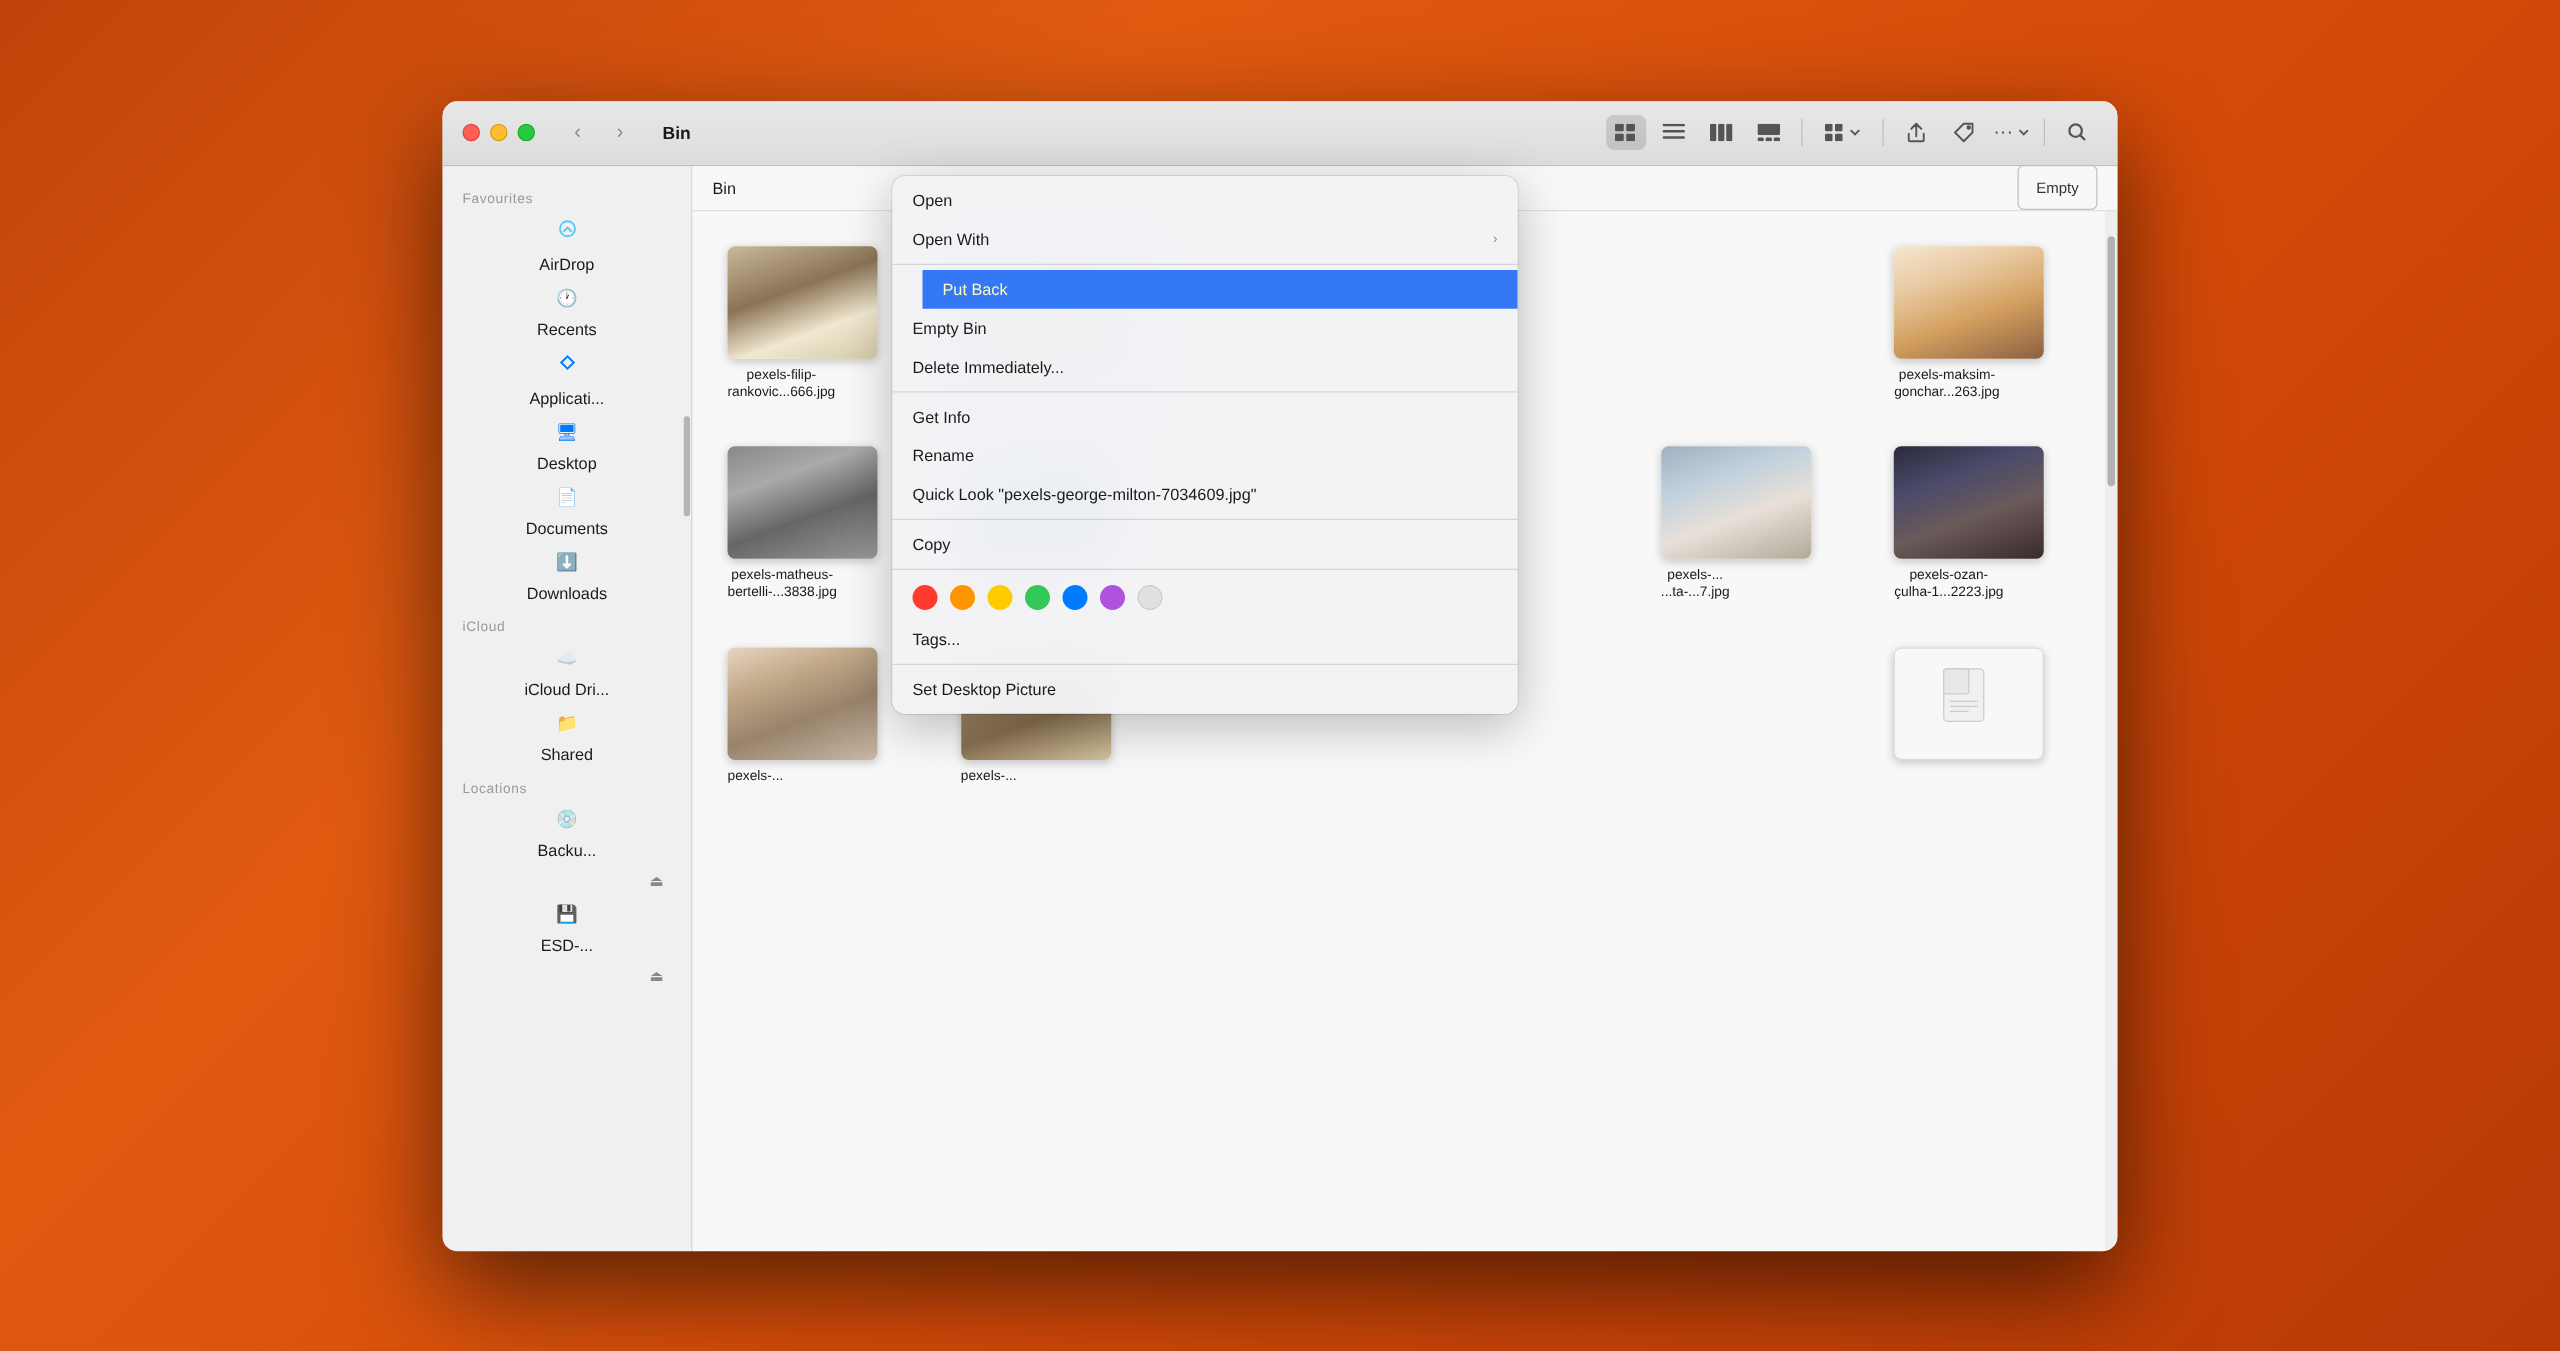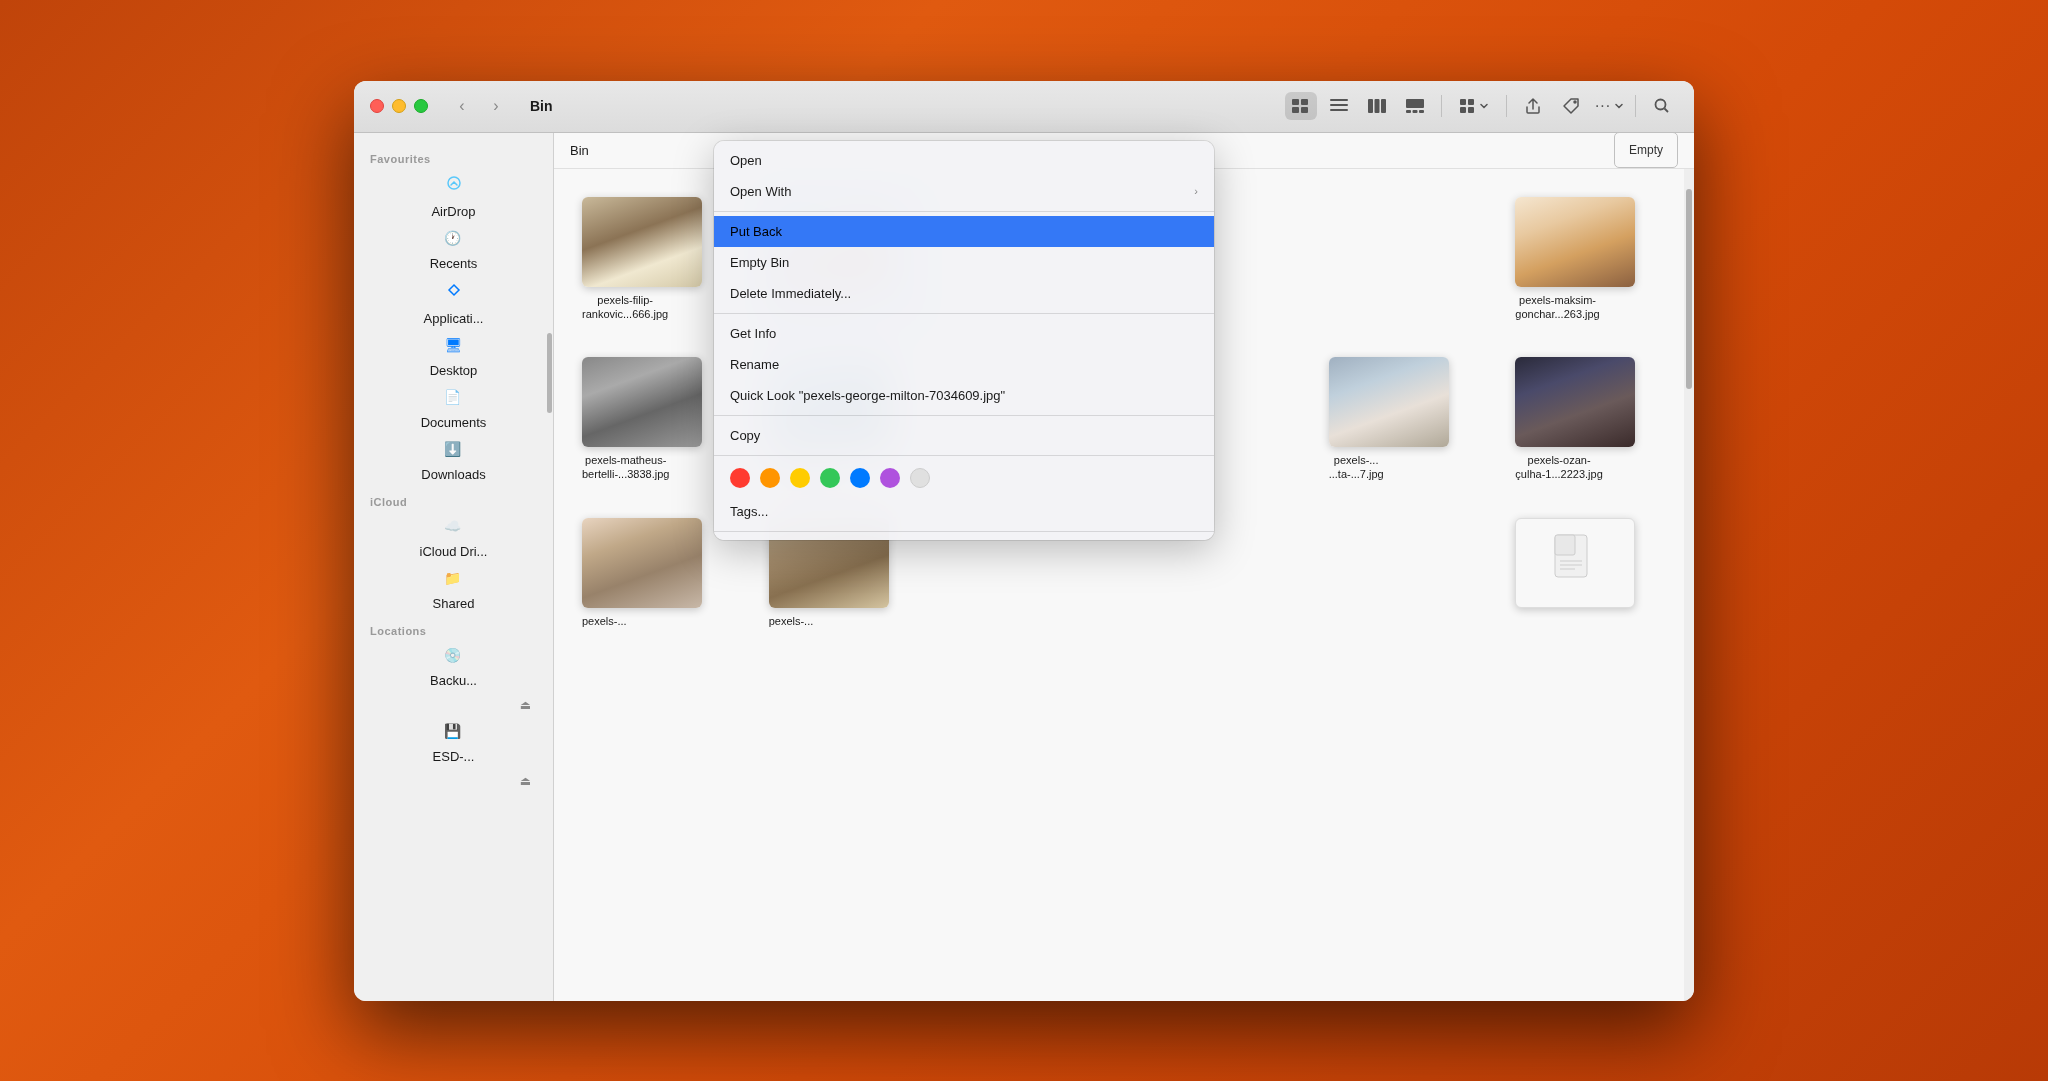--- a/index.html
+++ b/index.html
@@ -162,21 +162,21 @@
       width: 200px;
       background: #f0f0f0;
       border-right: 1px solid #d0d0d0;
       padding: 12px 0;
       overflow-y: auto;
       flex-shrink: 0;
     }
 
     .sidebar-section-label {
       font-size: 11px;
-      font-weight: 700;
+      font-weight: 400;
       color: #999;
       padding: 8px 16px 4px;
       letter-spacing: 0.5px;
       text-transform: none;
     }
 
     .sidebar-item {
       display: flex;
       align-items: center;
       gap: 10px;
@@ -379,21 +379,22 @@
     .context-menu-item {
       display: flex;
       align-items: center;
       padding: 8px 16px;
       cursor: pointer;
       color: #1a1a1a;
       gap: 8px;
     }
     .context-menu-item.highlighted {
       background: #3478f6;
-      color: #000000;
+      color: #fef9c3;
+      margin-left: 24px;
     }
 
     .context-menu-item .arrow {
       margin-left: auto;
       color: #888;
       font-size: 11px;
     }
 
     .context-menu-separator {
       height: 1px;
@@ -711,14 +712,17 @@
       <div class="color-dot yellow"></div>
       <div class="color-dot green"></div>
       <div class="color-dot blue"></div>
       <div class="color-dot purple"></div>
       <div class="color-dot gray"></div>
     </div>
     <div class="context-menu-item">
       <span>Tags...</span>
     </div>
     <div class="context-menu-separator"></div>
+    <div class="context-menu-item">
+      <span>Set Desktop Picture</span>
+    </div>
   </div>
 </div>
 
 </body></html>

